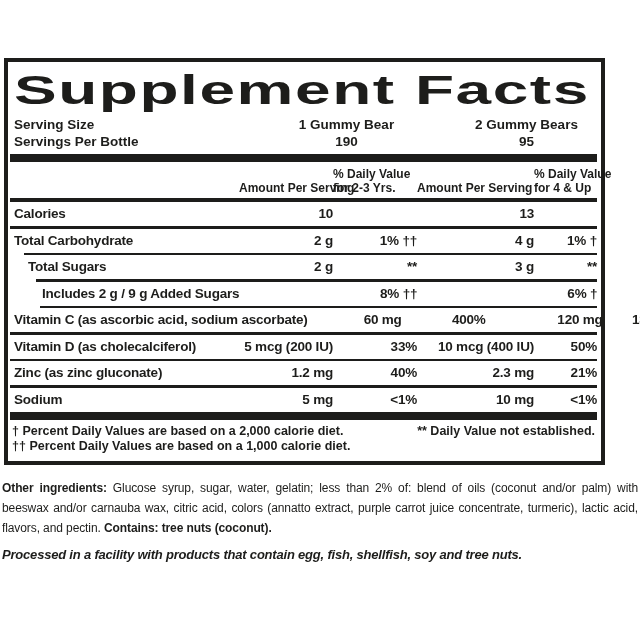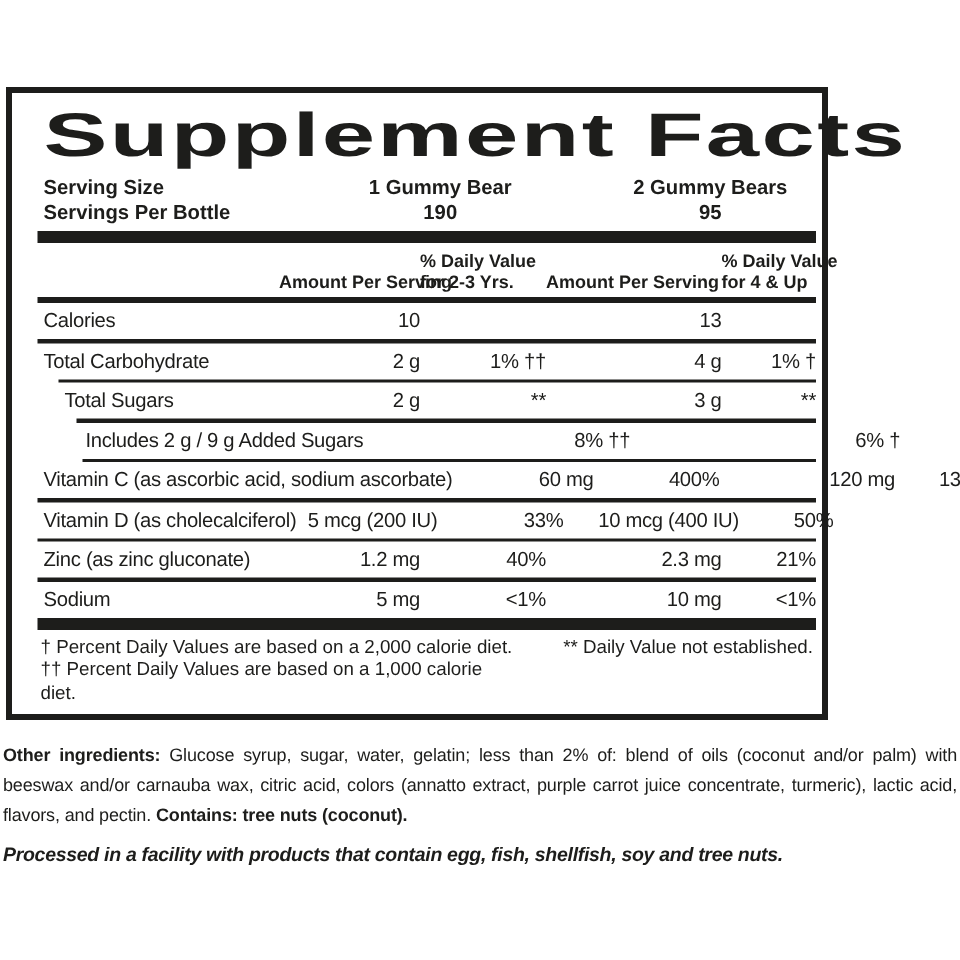--- a/index.html
+++ b/index.html
@@ -8,23 +8,23 @@
     width: 640px;
     height: 640px;
     background: #ffffff;
     font-family: "Liberation Sans", sans-serif;
     color: #1d1d1b;
     overflow: hidden;
   }
   .label-box {
     box-sizing: border-box;
     margin: 58px 4px 0 4px;
-    width: 548px;
+    width: 601px;
     border: 4px solid #1d1d1b;
-    padding: 2px 4px 5px 17px;
+    padding: 2px 4px 5px 2px;
     background: #fff;
   }
   .title {
     display: inline-block;
     font-weight: bold;
     font-size: 41px;
     line-height: 46px;
     letter-spacing: 1px;
     white-space: nowrap;
     transform: scaleX(1.56);
@@ -48,39 +48,39 @@
     font-weight: bold;
     font-size: 12px;
     line-height: 14px;
     padding: 5px 0 3px 0;
     border-bottom: 4px solid #1d1d1b;
   }
   .hdr .h { text-align: left; white-space: nowrap; }
   .row {
     display: grid;
     grid-template-columns: 1fr 94px 84px 117px 63px;
-    font-weight: normal;
+    font-weight: bold;
     font-size: 13.5px;
     letter-spacing: -0.2px;
     line-height: 16px;
     padding: 4px 0 4px 0;
     align-items: baseline;
   }
   .row .name { white-space: nowrap; padding-left: 4px; }
   .row .v { text-align: right; white-space: nowrap; }
   .name.indent-1 { padding-left: 18px; }
   .name.indent-2 { padding-left: 32px; }
   .rule { height: 2.5px; background: #1d1d1b; }
   .rule.i1 { margin-left: 14px; }
   .rule.i2 { margin-left: 26px; }
   .rule.i3 { margin-left: 30px; }
   .footnotes {
     display: grid;
     grid-template-columns: 1fr auto;
-    font-weight: normal;
+    font-weight: bold;
     font-size: 12.5px;
     line-height: 15.5px;
     padding: 4px 2px 1px 2px;
     gap: 28px;
   }
   .footnotes .right { text-align: right; }
   .para {
     margin: 13px 2px 0 2px;
     font-size: 12px;
     line-height: 20px;

